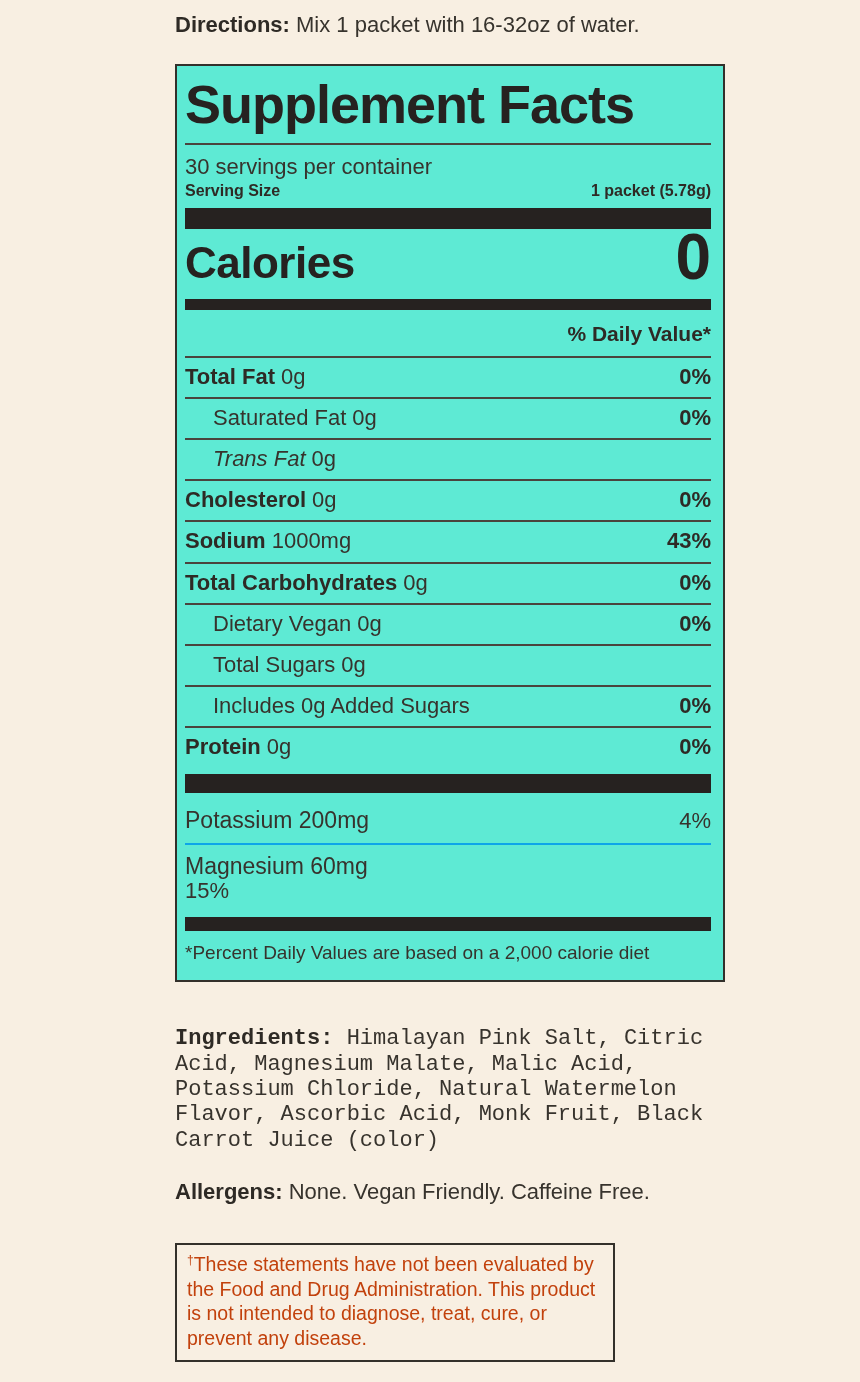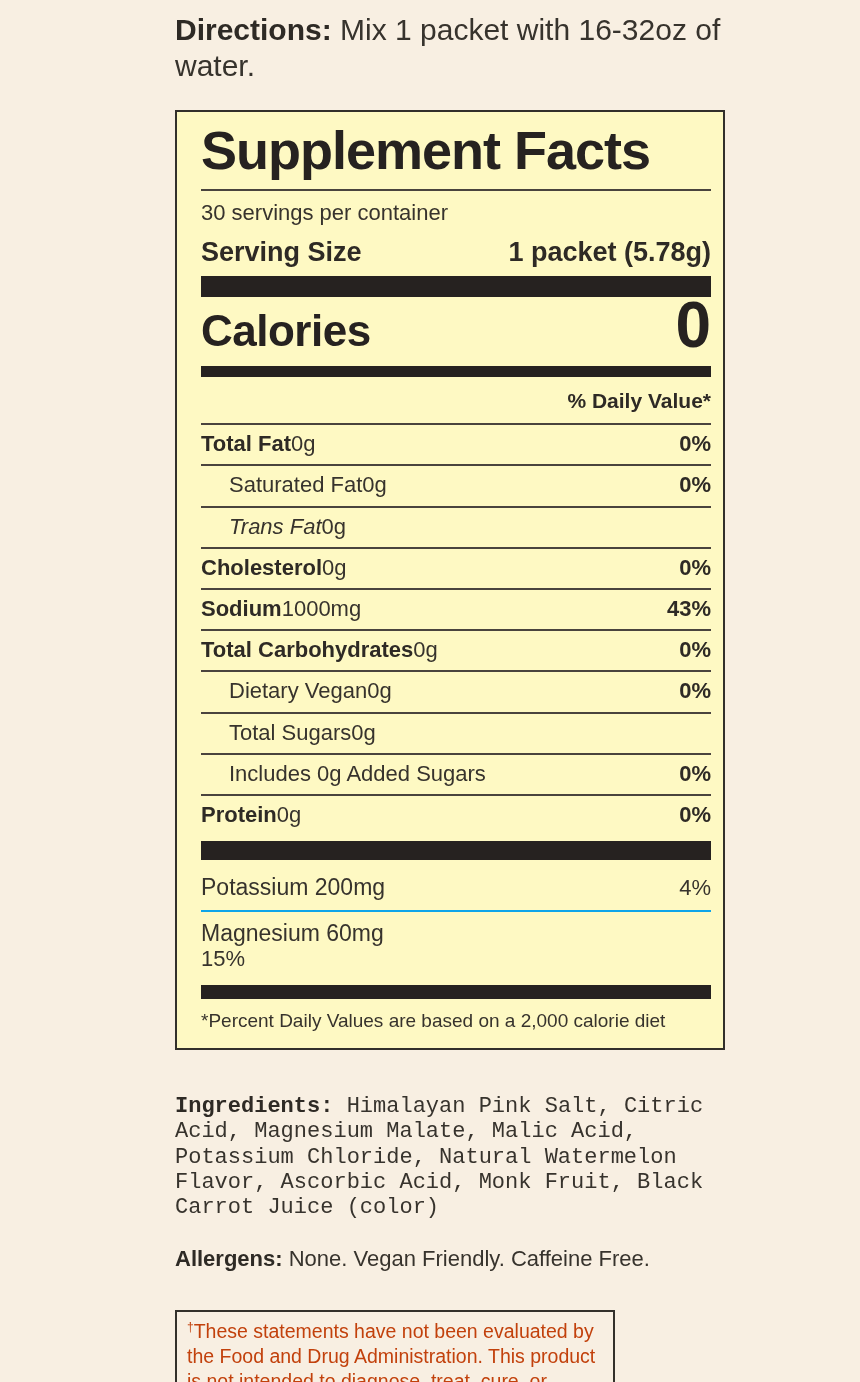--- a/index.html
+++ b/index.html
@@ -7,55 +7,55 @@
   body {
     width:860px; height:1382px;
     background:#f8efe2;
     font-family:"Liberation Sans", sans-serif;
     color:#3a352f;
     overflow:hidden;
   }
   .col { margin-left:175px; width:550px; }
 
   
-  .directions { margin-top:12px; font-size:30px; line-height:1.2; color:#37332d; }
+  .directions { margin-top:12px; font-size:22px; line-height:1.2; color:#37332d; }
   .blabel { font-weight:700; color:#2e2a25; }
 
   
   .panel {
     margin-top:26px;
     border:2.5px solid #33302b;
-    padding:10px 12px 12px 24px;
-    background:#fef9c3;
+    padding:10px 12px 12px 8px;
+    background:#5eead4;
   }
   .sf-title {
     font-size:54px; font-weight:800; letter-spacing:-1px;
     color:#262220; line-height:1.05; white-space:nowrap;
   }
   .rule-thin { border-top:2px solid #4a443d; margin-top:10px; }
   .servings { font-size:22px; margin-top:9px; color:#37332d; }
-  .serving-size { display:flex; justify-content:space-between; font-size:27px; font-weight:700; color:#2e2a25; margin-top:11px; padding-bottom:8px;gap:44px; }
+  .serving-size { display:flex; justify-content:space-between; font-size:16px; font-weight:700; color:#2e2a25; margin-top:2px; padding-bottom:8px;gap:44px; }
   .bar { background:#262220; }
   .bar1 { height:21px; }
   .bar2 { height:11px; margin-top:12px; }
   .bar3 { height:19px; margin-top:6px; }
   .bar4 { height:14px; margin-top:4px; }
   .amount-per { font-size:21px; font-weight:700; color:#2e2a25; margin-top:12px; }
   .calories-row { display:flex; justify-content:space-between; align-items:flex-end; margin-top:0; }
   .calories-word { font-size:44px; font-weight:800; color:#262220; line-height:1.05; letter-spacing:-0.5px; }
   .calories-num { font-size:64px; font-weight:800; color:#262220; line-height:0.9; }
   .dv-header { text-align:right; font-size:21px; font-weight:700; color:#2e2a25; padding:12px 0 10px 0; }
 
   .row {
     display:flex; justify-content:space-between; align-items:baseline;
     border-top:2px solid #4a443d;
     padding:7px 0 8px 0;
     font-size:22px; line-height:1.1; color:#37332d;
   }
-  .row .left { display:flex; }
+  .row .left { display:flex; gap:6px; }
   .row.b .nm { font-weight:700; color:#2e2a25; }
   .row.i .nm { font-style:italic; }
   .row.ind { padding-left:28px; }
   .row .dv { font-weight:700; color:#2e2a25; }
 
   .mrow {
     display:flex; justify-content:space-between; align-items:baseline;
     padding:9px 0 10px 0;
     font-size:23px; line-height:1.1; color:#37332d;
   }

